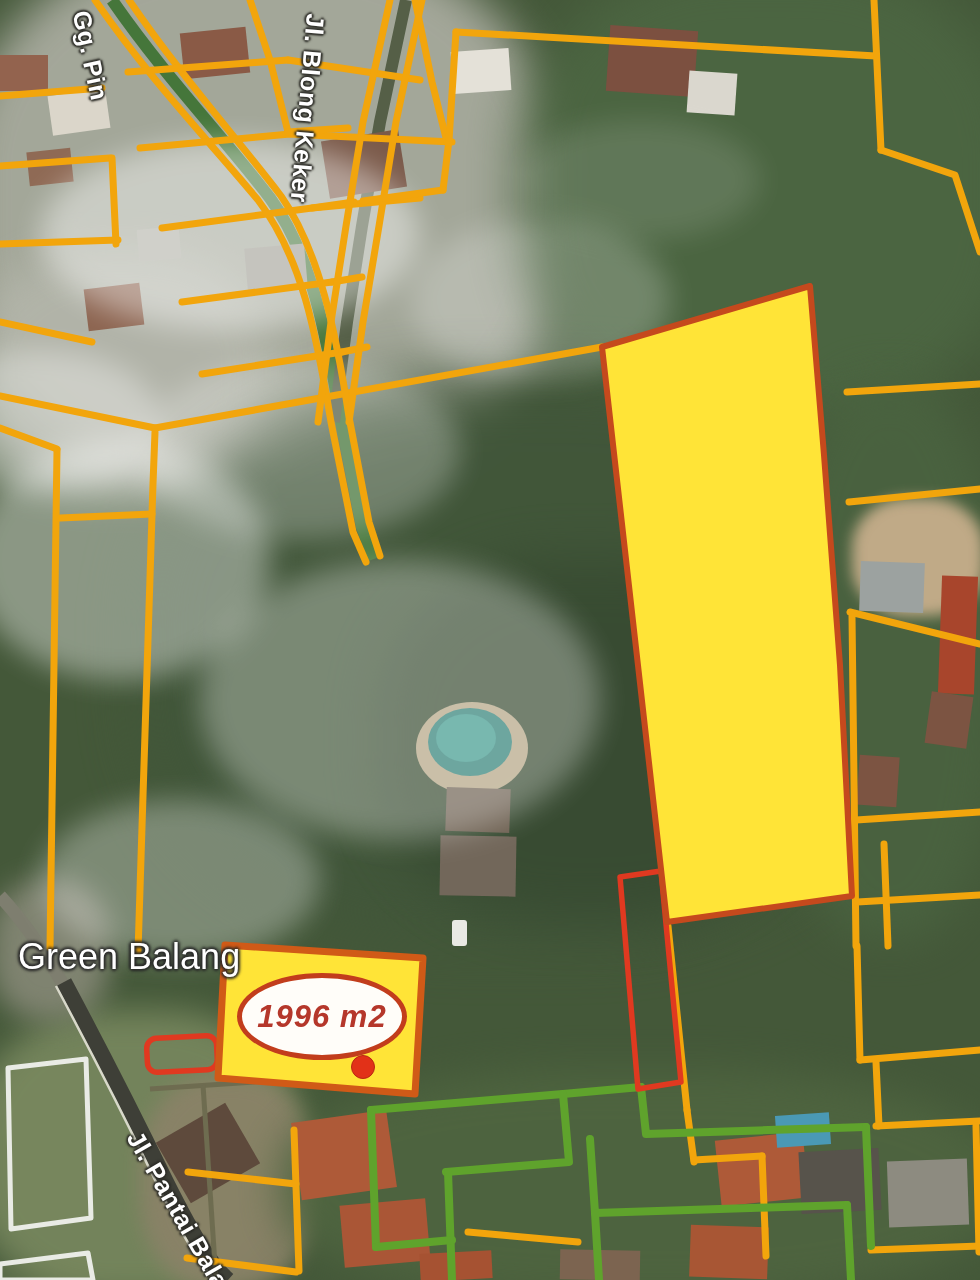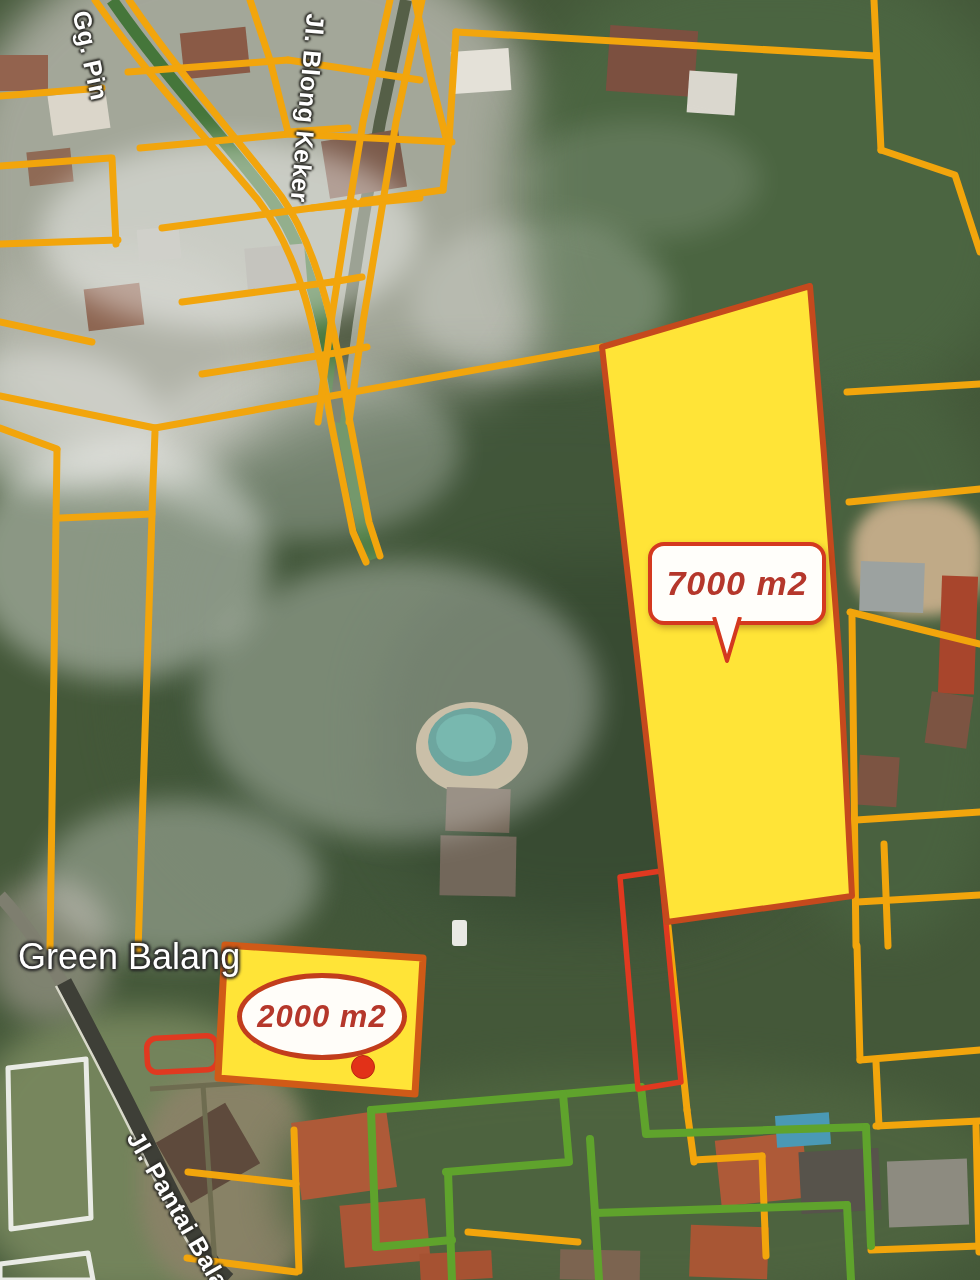--- a/index.html
+++ b/index.html
@@ -197,26 +197,20 @@
 
     <polygon points="602,347 810,286 824,455 840,665 852,896 667,922" fill="#FFE437" stroke="#C5491D" stroke-width="6" stroke-linejoin="round"></polygon>
     <polygon points="225,945 423,958 415,1094 218,1078" fill="#FFE437" stroke="#D05A17" stroke-width="7" stroke-linejoin="round"></polygon>
   </svg>
 
   <div class="road-label" style="left:95px;top:8px;transform:rotate(78deg);">Gg. Pin</div>
   <div class="road-label" style="left:330px;top:15px;transform:rotate(95deg);">Jl. Blong Keker</div>
   <div class="road-label" style="left:146px;top:1126px;transform:rotate(60deg);">Jl. Pantai Balan</div>
   <div class="place-label" style="left:2px;top:936px;margin-left:16px;">Green Balang</div>
 
-  <div class="bubble">
-    <span class="bubble-text">7000 m2</span>
-    <svg class="bubble-tail" width="36" height="50">
-      <path d="M4,0 L17,44 L30,0" fill="#FFFEFA" stroke="#D4391F" stroke-width="4" stroke-linejoin="round"></path>
-    </svg>
-  </div>
 
   <div class="callout-line"></div>
   <div class="callout-dot"></div>
   <div class="ellipse-label">
-    <span class="ellipse-text">2000 m2</span>
+    <span class="ellipse-text">1996 m2</span>
   </div>
 
 </div>
 
 </body></html>

